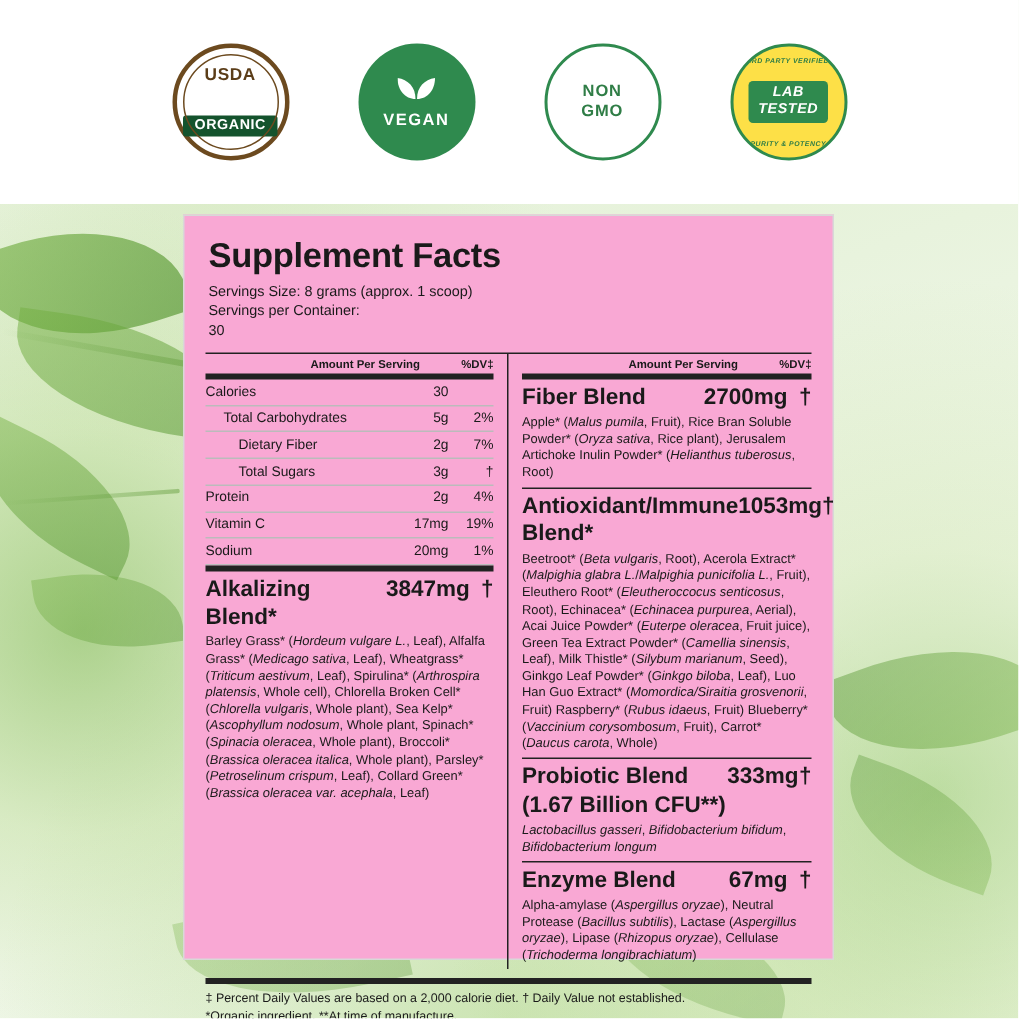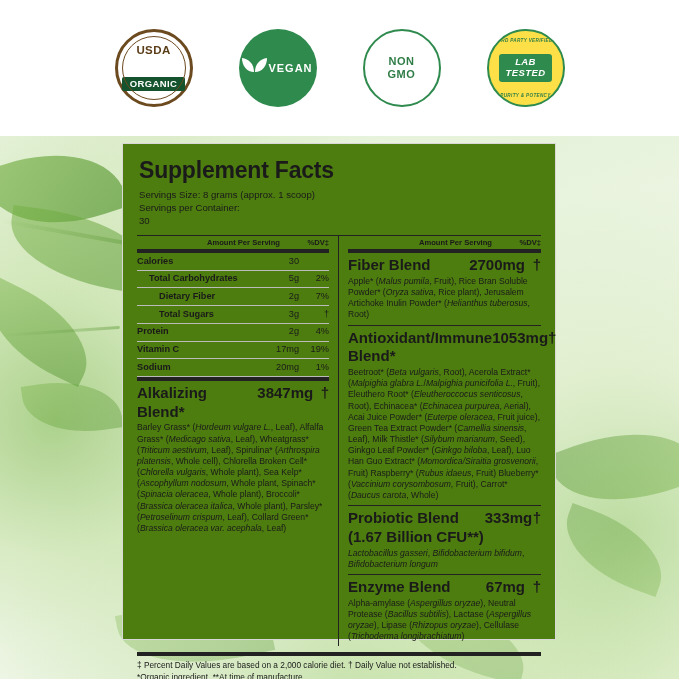--- a/index.html
+++ b/index.html
@@ -78,21 +78,21 @@
   .usda .band {
     background: #14532d; color: #fff;
     font-size: 9.5px; font-weight: bold; letter-spacing: 0.4px;
     padding: 2px 8px; border-radius: 2px; line-height: 1.1;
   }
 
   
   .vegan {
     width: 78px; height: 78px; border-radius: 50%;
     background: #2f8a4e;
-    display: flex; flex-direction: row;
+    display: flex; flex-direction: column;
     align-items: center; justify-content: center;
     color: #fff;
   }
   .vegan .lf { margin-bottom: 2px; }
   .vegan .txt {
     font-size: 11px; font-weight: bold; letter-spacing: 1px; line-height: 1;
   }
 
   
   .nongmo {
@@ -130,21 +130,21 @@
     border-radius: 3px; padding: 3px 7px;
     text-align: center; line-height: 1.12;
     font-size: 9.5px; font-weight: bold; letter-spacing: 0.4px;
   }
 
   
   .panel {
     position: absolute;
     left: 122px; top: 143px;
     width: 434px; height: 497px;
-    background: #4d7c0f;
+    background: #f9a8d4;
     border: 1px solid #d8d8d8;
     padding: 12px 14px 8px 14px;
     color: #1a1a1a;
   }
   .sf-title {
     font-size: 23px; font-weight: bold; line-height: 1.1;
     margin: 2px 0 6px 2px; letter-spacing: -0.2px;
   }
   .serv { font-size: 9.6px; line-height: 1.35; margin-left: 2px; }
 
@@ -168,21 +168,21 @@
   .hdr .aps { }
   .hdr .dv { width: 26px; text-align: right; }
 
   .row {
     display: flex; align-items: baseline;
     font-size: 9.2px;
     border-bottom: 1px solid #bbb;
     padding: 2.6px 0;
     line-height: 1.25;
   }
-  .row .nm { flex: 1 1 auto; font-weight: bold; }
+  .row .nm { flex: 1 1 auto; }
   .row .amt { width: 54px; text-align: right; white-space: nowrap; }
   .row .pdv { width: 30px; text-align: right; white-space: nowrap; }
   .row.indent1 .nm { padding-left: 12px; }
   .row.indent2 .nm { padding-left: 22px; }
 
   .blend-head {
     display: flex; align-items: baseline;
     font-size: 15px; font-weight: bold;
     padding: 3px 0 1px 0;
     line-height: 1.25;

